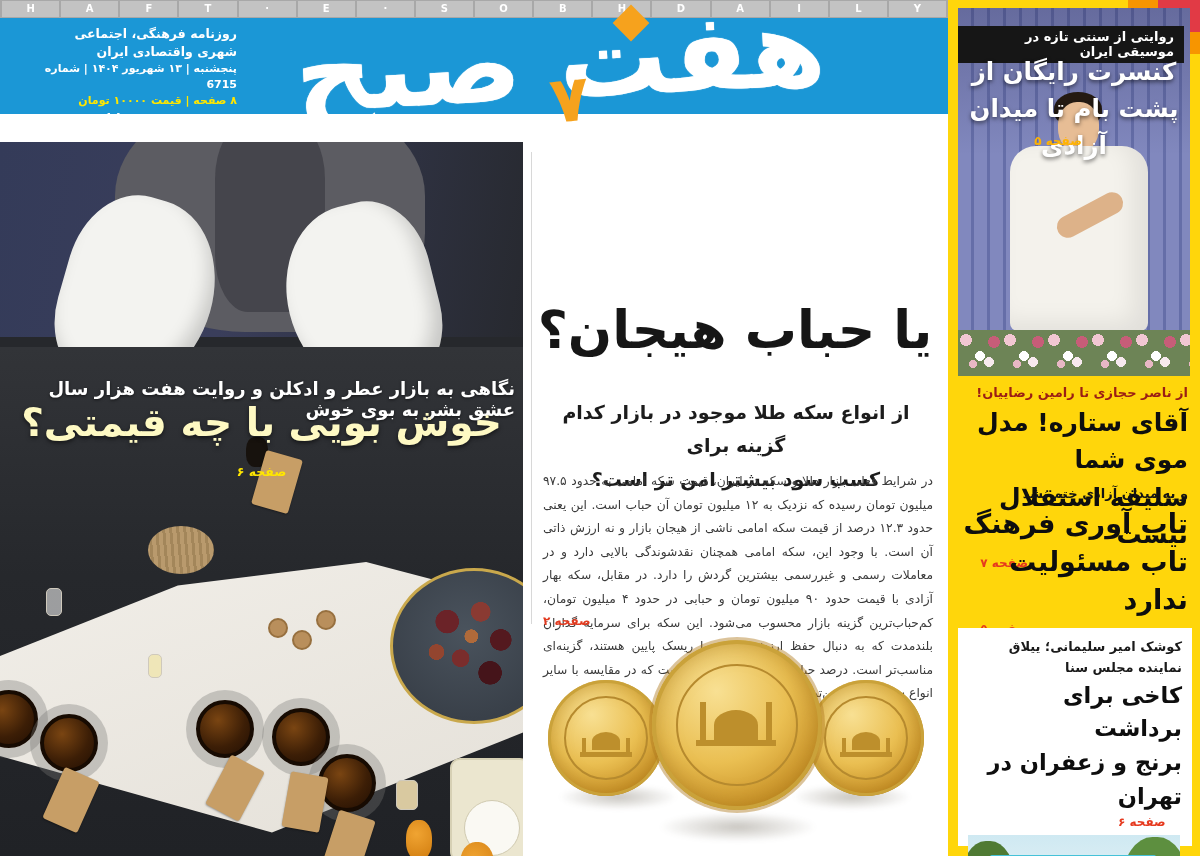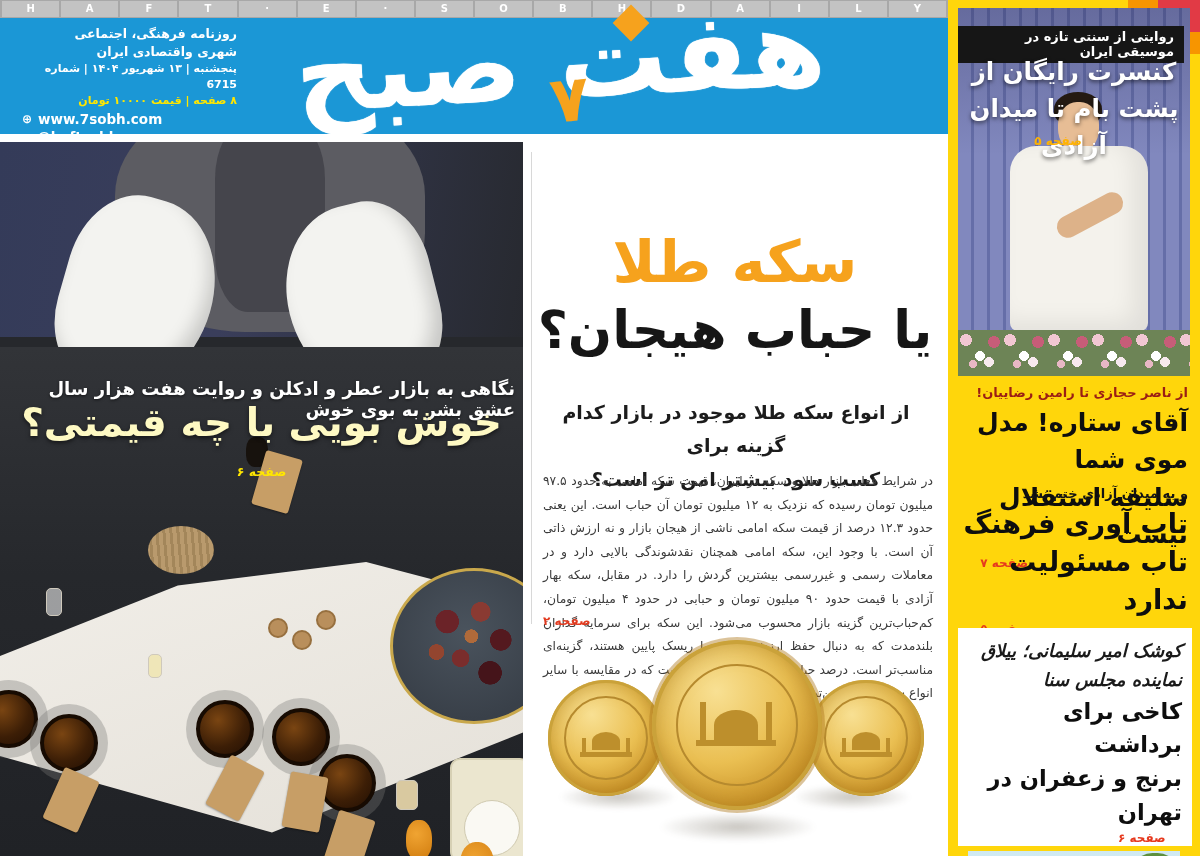--- a/index.html
+++ b/index.html
@@ -4,21 +4,21 @@
 <style>
   html,body{margin:0;padding:0;background:#e9e9e9;}
   *{box-sizing:border-box;font-family:"DejaVu Sans",sans-serif;}
   #page{position:relative;width:1200px;height:856px;background:#fff;overflow:hidden;margin:0 auto;}
   .abs{position:absolute;}
   .rtl{direction:rtl;unicode-bidi:embed;}
   
   #topstrip{left:0;top:0;width:948px;height:18px;background:#a8a8a8;display:flex;gap:2px;padding:1px 2px;}
   #topstrip span{flex:1;background:#c3c3c3;color:#fff;font-size:10px;font-weight:700;text-align:center;line-height:16px;}
   
-  #masthead{left:0;top:18px;width:948px;height:116px;background:#1b97d6;}
+  #masthead{left:0;top:18px;width:948px;height:96px;background:#1b97d6;}
   #mh-info{position:absolute;left:22px;top:7px;width:215px;color:#fff;}
   #mh-info .fa{direction:rtl;text-align:right;font-size:12.5px;font-weight:700;line-height:1.45;}
   #mh-info .date{font-size:11px;}
   #mh-info .price{color:#ffe600;font-size:11px;}
   .contact{display:flex;align-items:center;gap:6px;font-size:13.5px;font-weight:700;color:#fff;margin-top:2px;}
   .ic{display:inline-block;color:#fff;font-size:12px;line-height:1;}
   .ic-box{width:14px;height:11px;background:#fff;border-radius:3px;position:relative;}
   .ic-box:before{content:"";position:absolute;left:5px;top:2.5px;border-left:5px solid #1b97d6;border-top:3px solid transparent;border-bottom:3px solid transparent;}
   .ic-sq{width:11px;height:11px;border:1.8px solid #fff;border-radius:3px;position:relative;}
   .ic-sq:before{content:"";position:absolute;left:2.2px;top:2.2px;width:3px;height:3px;border:1.4px solid #fff;border-radius:50%;}
@@ -92,21 +92,21 @@
   .r-kicker{direction:rtl;text-align:right;font-size:13px;font-weight:700;line-height:1.6;}
   .r-head{direction:rtl;text-align:right;font-weight:700;color:#0e0e0e;line-height:1.5;}
   .r-page{font-size:12px;font-weight:700;color:#e6391e;}
   #star{position:absolute;left:12px;top:383px;width:228px;}
   #star .r-kicker{color:#9b1e15;}
   #star .r-head{font-size:25px;}
   #culture{position:absolute;left:12px;top:484px;width:228px;}
   #culture .r-kicker{color:#141414;}
   #culture .r-head{font-size:27px;line-height:1.42;}
   #palace{position:absolute;left:10px;top:628px;width:234px;height:218px;background:#fff;padding:9px 10px;}
-  #palace .r-kicker{color:#1a1a1a;font-size:18px;font-style:italic;}
+  #palace .r-kicker{color:#1a1a1a;font-size:13px;}
   #palace .r-head{font-size:22.5px;}
   #mansion{position:relative;margin-top:6px;width:212px;height:106px;background:linear-gradient(#cfe9f2,#e9f4f6 65%);overflow:hidden;}
   .tree{position:absolute;border-radius:46%;}
   .roof{position:absolute;left:22px;top:20px;width:166px;height:8px;background:#45c2d8;border-radius:2px;}
 </style>
 </head>
 <body>
 
 <div id="page">
 
@@ -188,21 +188,20 @@
     <div class="tag" style="left:216px;top:618px;transform:rotate(28deg);"></div>
     <div class="tag" style="left:286px;top:632px;transform:rotate(10deg);"></div>
     <div class="tag" style="left:330px;top:672px;transform:rotate(18deg);"></div>
     <div class="sqbottle"></div>
     <div class="minivial" style="left:396px;top:638px;width:22px;height:30px;background:#d9c9a0;"></div>
     <div class="orangevial" style="left:406px;top:678px;width:26px;height:40px;"></div>
     <div class="orangevial" style="left:460px;top:700px;width:34px;height:48px;"></div>
   </div>
 
   <div class="divline abs"></div>
-  <div id="c-h1" class="abs rtl">سکه طلا</div>
   <div id="c-h2" class="abs rtl">یا حباب هیجان؟</div>
   <div id="c-sub" class="abs rtl">
     <div>از انواع سکه طلا موجود در بازار کدام گزینه برای</div>
     <div>کسب سود بیشتر امن تر است؟</div>
   </div>
   <div id="c-body" class="abs rtl">در شرایط فعلی بازار طلا و سکه در ایران، قیمت سکه امامی به حدود ۹۷.۵ میلیون تومان رسیده که نزدیک به ۱۲ میلیون تومان آن حباب است. این یعنی حدود ۱۲.۳ درصد از قیمت سکه امامی ناشی از هیجان بازار و نه ارزش ذاتی آن است. با وجود این، سکه امامی همچنان نقدشوندگی بالایی دارد و در معاملات رسمی و غیررسمی بیشترین گردش را دارد. در مقابل، سکه بهار آزادی با قیمت حدود ۹۰ میلیون تومان و حبابی در حدود ۴ میلیون تومان، کم‌حباب‌ترین گزینه بازار محسوب می‌شود. این سکه برای سرمایه گذاران بلندمدت که به دنبال حفظ ارزش دارایی با ریسک پایین هستند، گزینه‌ای مناسب‌تر است. درصد حباب آن حدود ۴.۴ درصد است که در مقایسه با سایر انواع سکه بسیار پایین‌تر است...</div>
   <div id="c-page" class="abs rtl">صفحه ۲</div>
 
   <div class="abs" style="left:540px;top:634px;width:392px;height:212px;">
     <div class="shadow" style="left:18px;top:150px;width:120px;height:26px;"></div>

